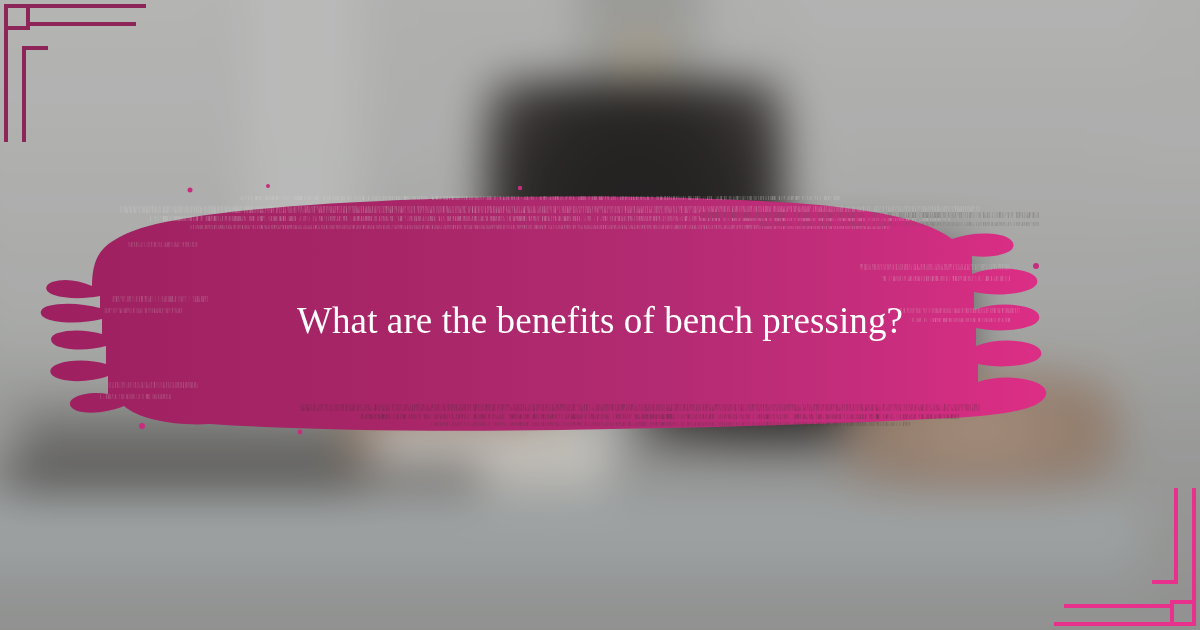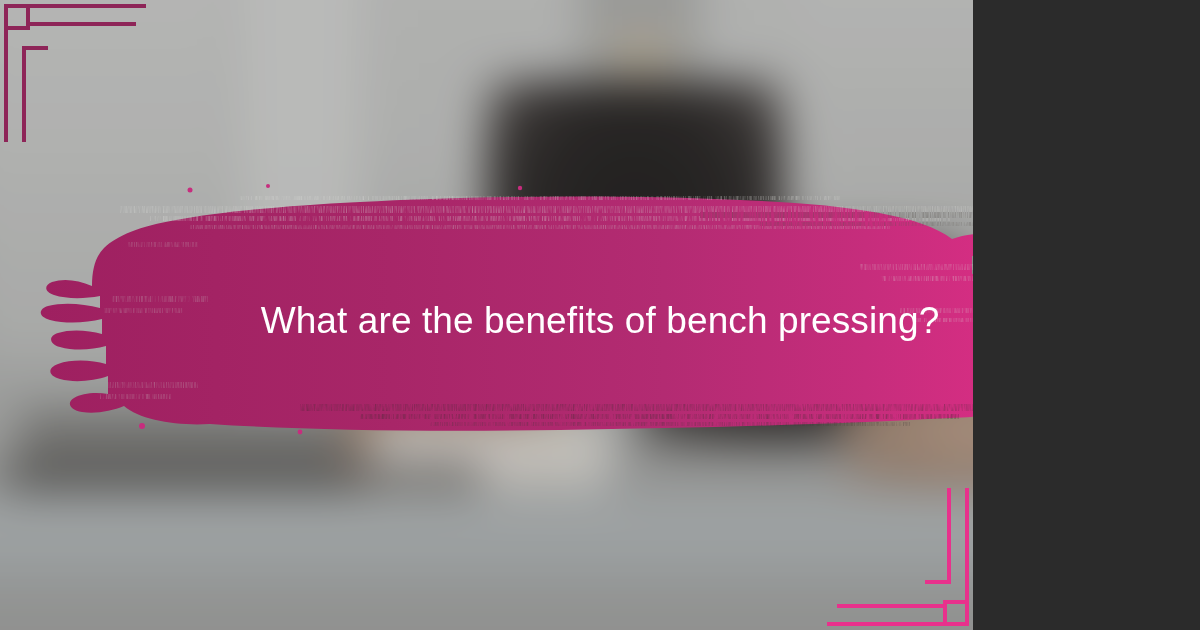--- a/index.html
+++ b/index.html
@@ -1,18 +1,18 @@
 <!DOCTYPE html>
 <html><head>
 <meta charset="utf-8">
 <style>
   html,body{margin:0;padding:0;background:#2b2b2b;}
   #stage{
-    position:relative;width:973px;height:630px;overflow:hidden;
-    font-family:Liberation Sans, sans-serif;
+    position:relative;width:1200px;height:630px;overflow:hidden;
+    font-family:Liberation Serif, serif;
   }
 
   
   .bg-root{position:absolute;inset:0;overflow:hidden;background:#b9bbb9;}
   .bg-blur{
     position:absolute;inset:-60px;
     filter:blur(22px) saturate(0.92);
   }
   .bg-layer{position:absolute;}
 

